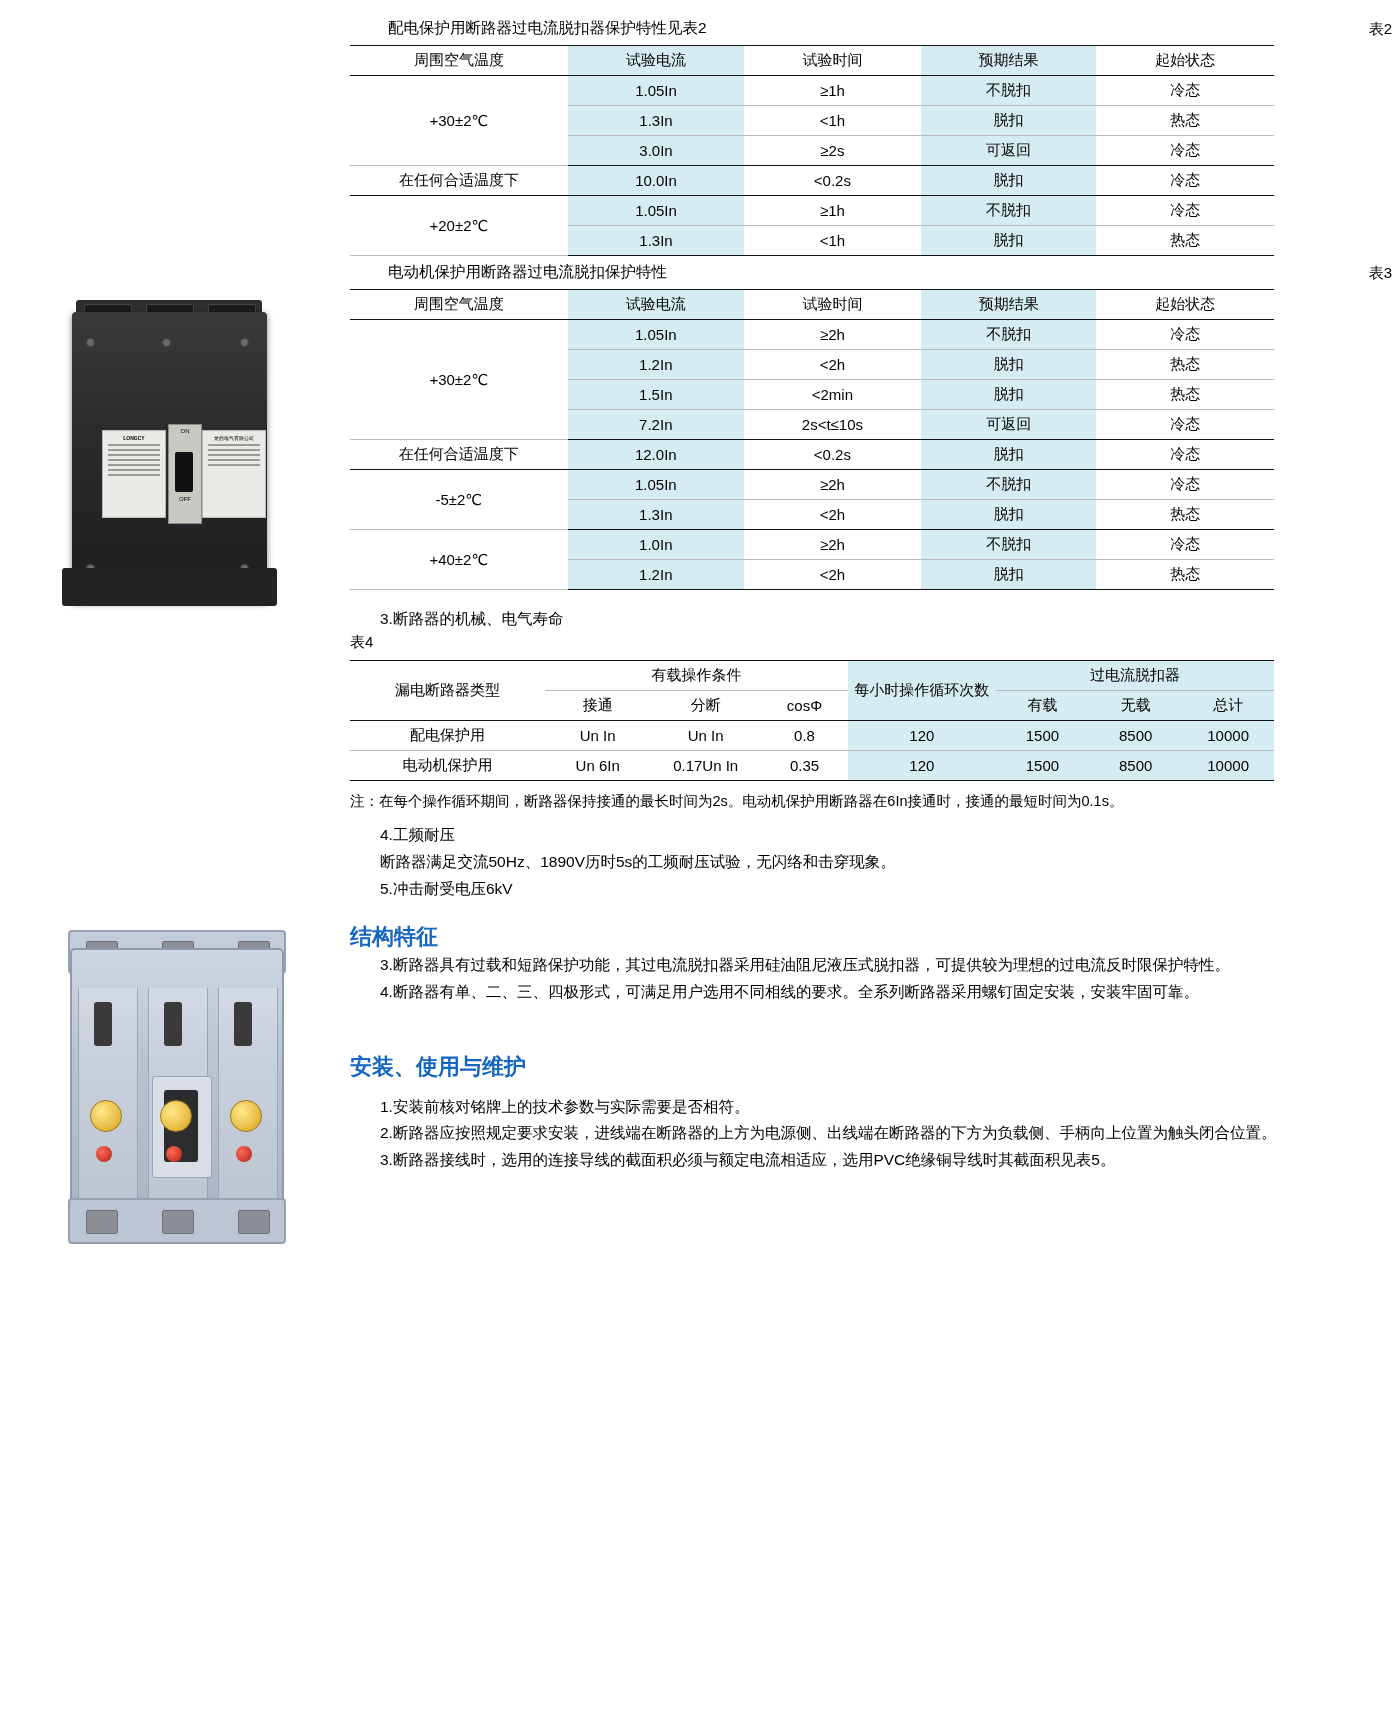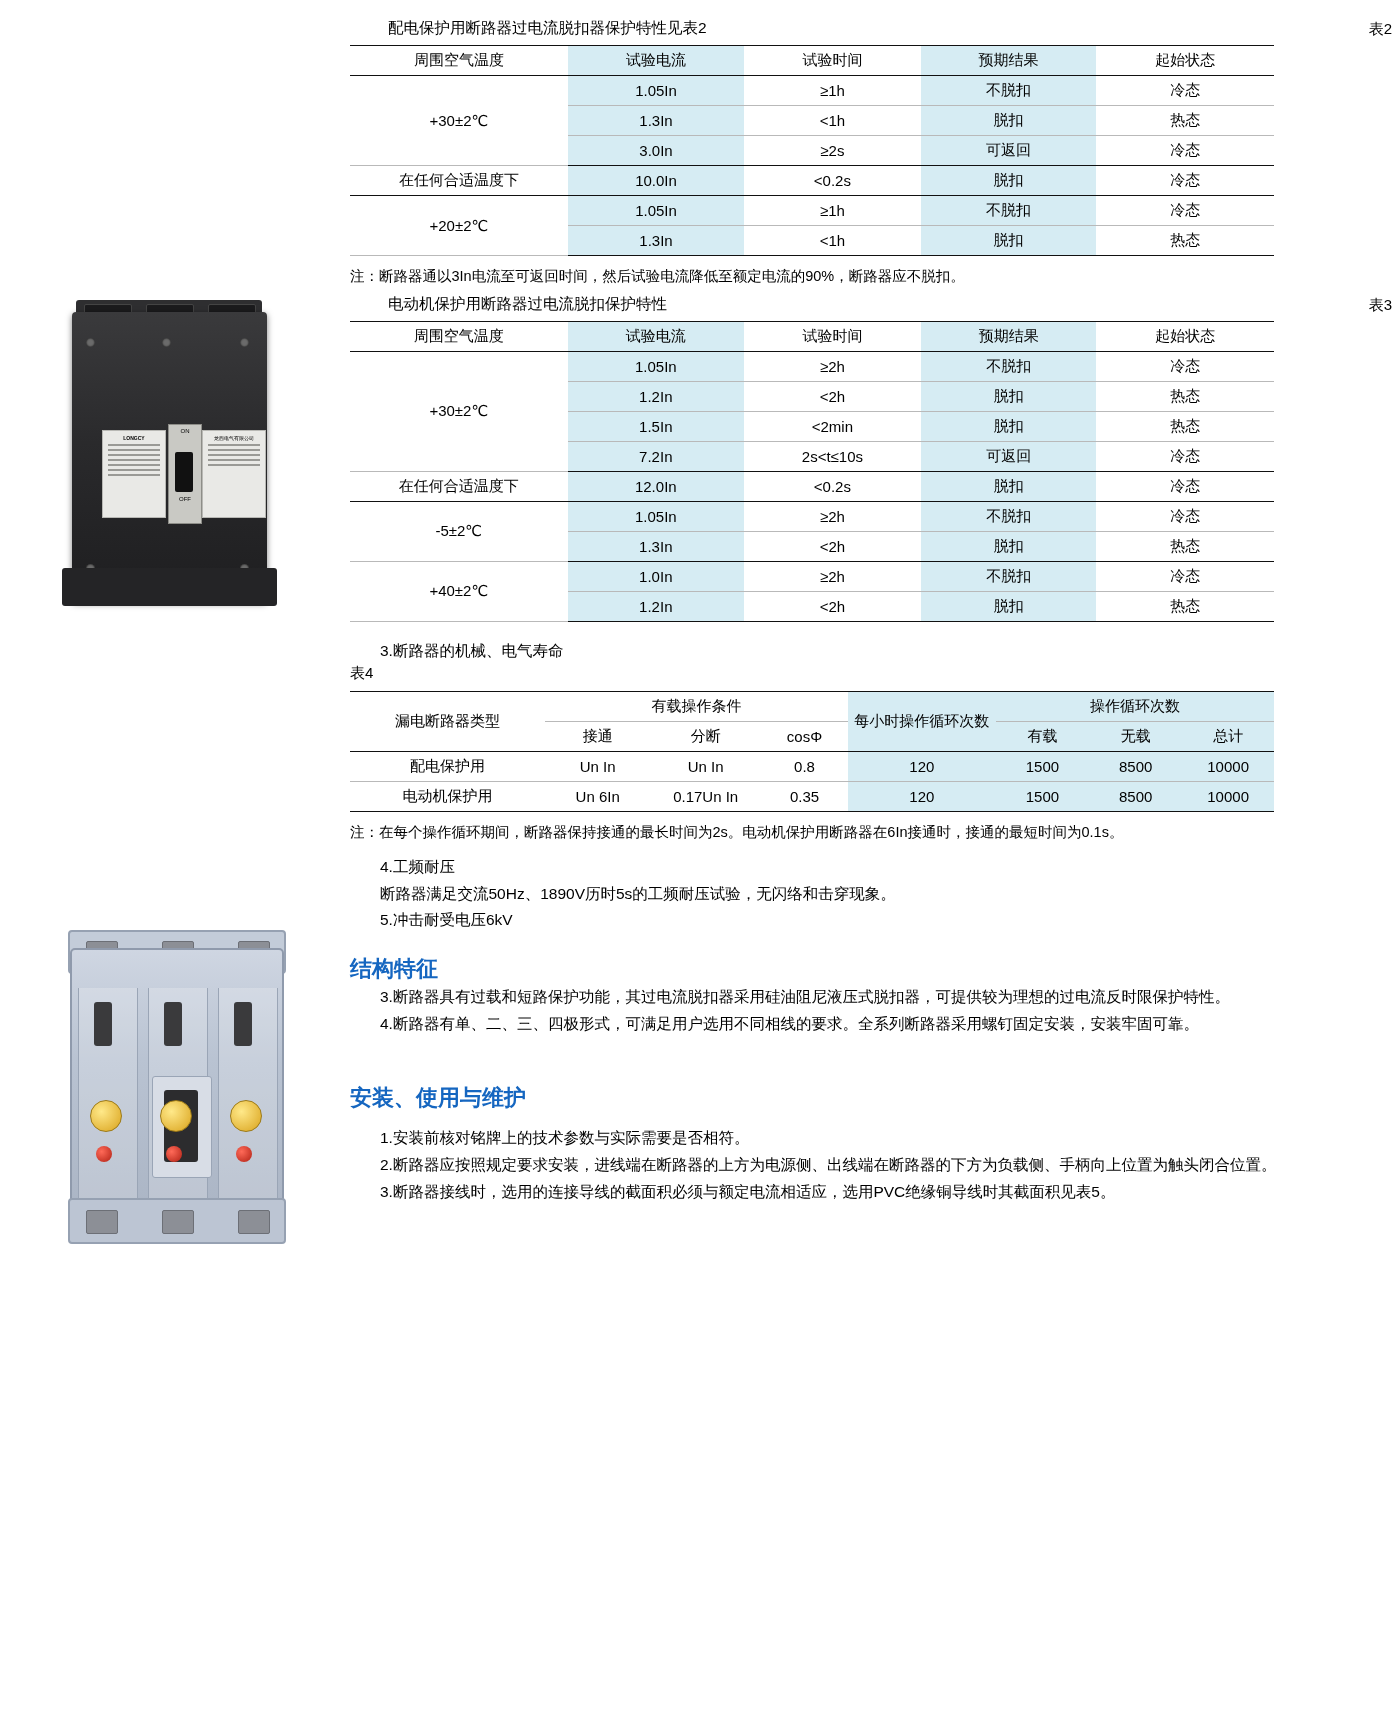--- a/index.html
+++ b/index.html
@@ -191,21 +191,20 @@
       </tr>
       <tr class="lastline">
         <td class="cell-hl">1.3In</td>
         <td>&lt;1h</td>
         <td class="cell-hl">脱扣</td>
         <td>热态</td>
       </tr>
     </tbody>
       </table>
 
-    <p class="note">注：断路器通以3In电流至可返回时间，然后试验电流降低至额定电流的90%，断路器应不脱扣。</p>
 
     <div class="tbl-cap" style="margin-top:6px;">
       <div class="cap">电动机保护用断路器过电流脱扣保护特性</div>
       <div class="no">表3</div>
     </div>
 
     <table>
       <tbody>
           <tr class="t-head">
         <td style="width:218px">周围空气温度</td>
@@ -279,21 +278,21 @@
     <div style="display:flex;justify-content:space-between;align-items:flex-end;padding-right:8px;">
       <span style="font-size:15px;">表4</span>
     </div>
 
     <table style="margin-top:8px;">
       <tbody>
           <tr class="t-head">
         <td rowspan="2" style="width:200px">漏电断路器类型</td>
         <td colspan="3" style="width:300px;border-bottom:1px solid #b9b9b9;">有载操作条件</td>
         <td rowspan="2" class="hl" style="width:150px">每小时操作循环次数</td>
-        <td colspan="3" class="hl" style="width:274px;border-bottom:1px solid #b9b9b9;">操作循环次数</td>
+        <td colspan="3" class="hl" style="width:274px;border-bottom:1px solid #b9b9b9;">过电流脱扣器</td>
       </tr>
       <tr class="thickline">
         <td style="width:105px">接通</td>
         <td style="width:110px">分断</td>
         <td style="width:85px">cosΦ</td>
         <td class="cell-hl" style="width:92px">有载</td>
         <td class="cell-hl" style="width:92px">无载</td>
         <td class="cell-hl" style="width:90px">总计</td>
       </tr>
       <tr class="rowline">

